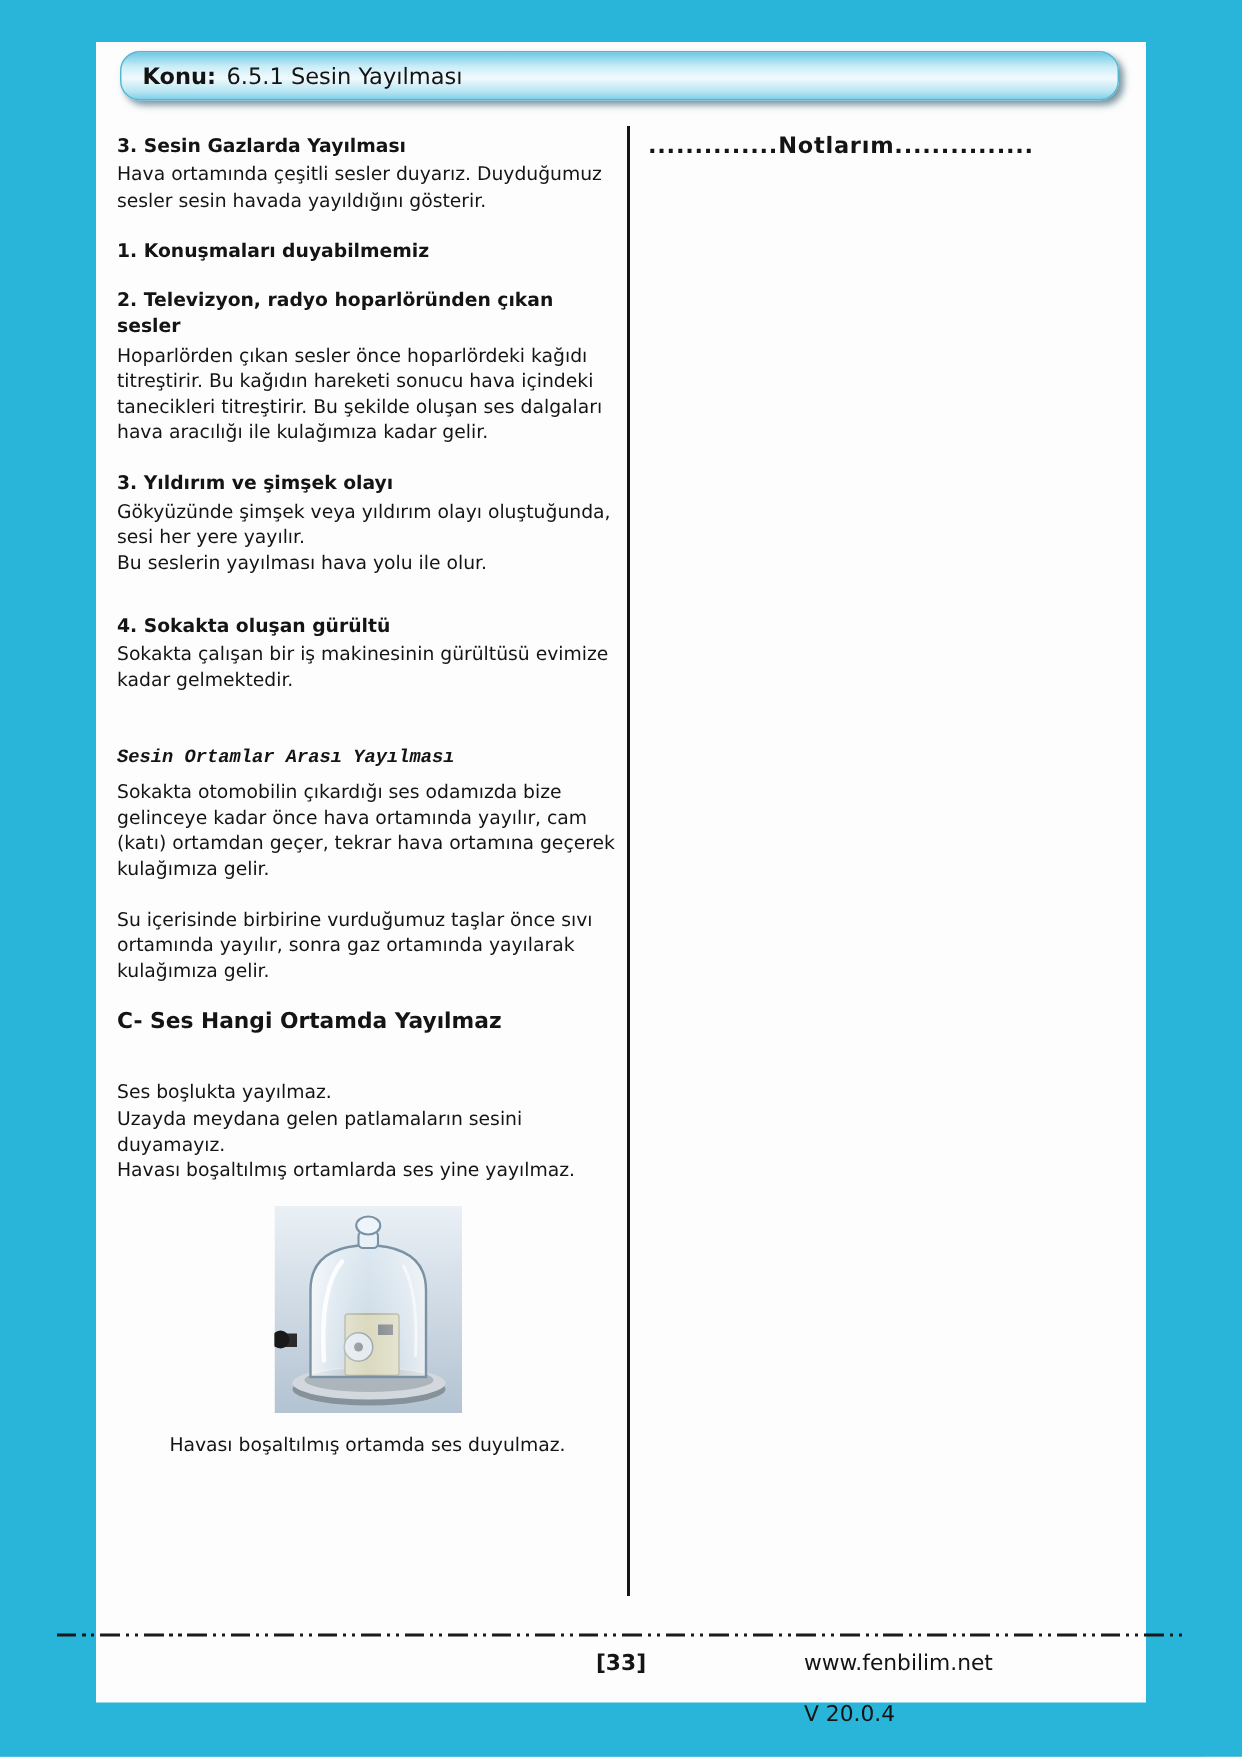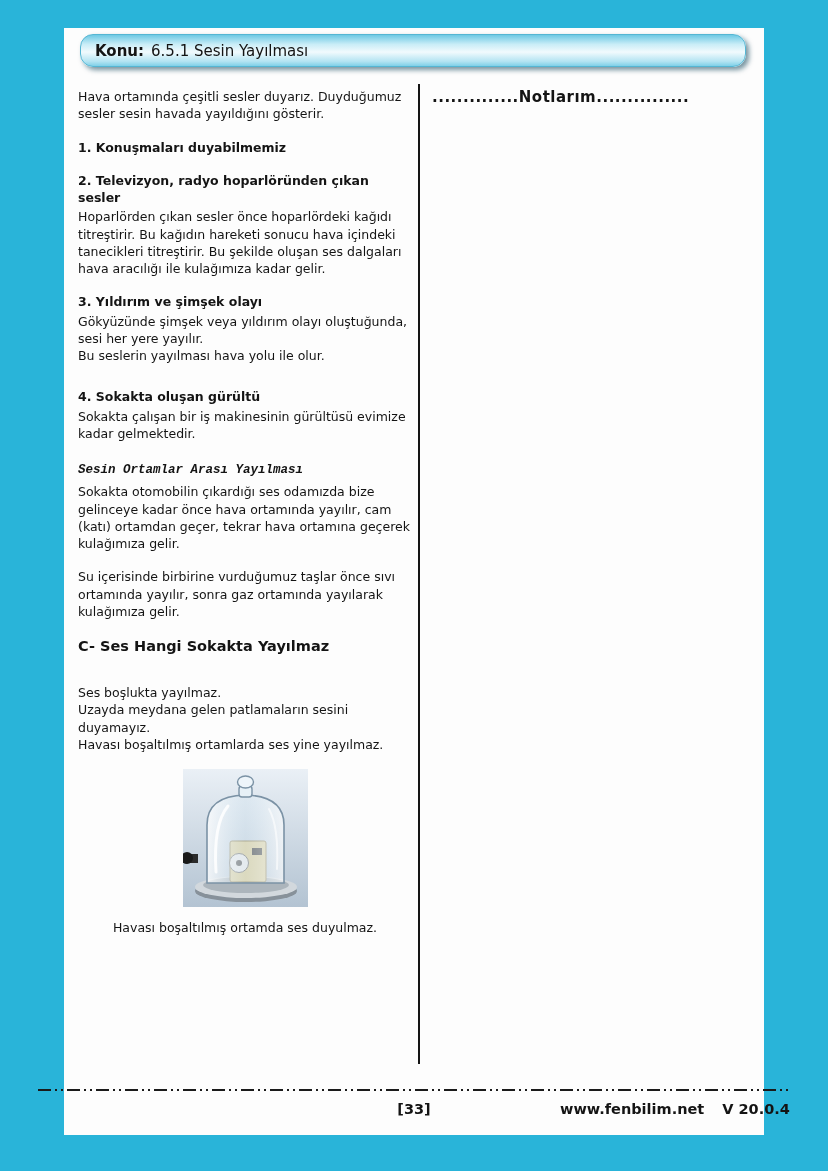--- a/index.html
+++ b/index.html
@@ -22,21 +22,21 @@
     display:flex; align-items:center; padding-left:14px;
     font-size:15px;
   }
   .topic-label { font-weight:bold; margin-right:7px; }
   .left-col {
     position:absolute; left:14px; top:60px; width:334px;
     font-size:12.5px; line-height:1.38;
   }
   .sec { margin-bottom:16px; }
   .sec.mb24 { margin-bottom:24px; }
-  .sec.mb40 { margin-bottom:20px; }
+  .sec.mb40 { margin-bottom:36px; }
   .sec-heading { font-weight:bold; margin-bottom:2px; }
   .sec-body { white-space:pre-line; }
   .medium-head { font-weight:bold; font-style:italic; margin-bottom:4px;font-family:Liberation Mono, monospace; }
   .para { margin-bottom:16px; white-space:pre-line; }
   .para.last { }
   .c-head { font-weight:bold; font-size:14.5px; margin-bottom:28px; }
   .c-body { white-space:pre-line; margin-bottom:16px; }
   .figure { width:125px; margin:4px auto 12px auto; }
   .figure svg { display:block; }
   .fig-caption { text-align:center; font-size:12.5px; }
@@ -53,38 +53,39 @@
     background:repeating-linear-gradient(90deg,
       #1a1a1a 0 13px, transparent 13px 17px,
       #1a1a1a 17px 19px, transparent 19px 23px,
       #1a1a1a 23px 25px, transparent 25px 29px);
   }
   .footer-page {
     position:absolute; left:0; top:1101px; width:828px; text-align:center;
     font-size:14.5px; font-weight:bold;
   }
   .footer-site {
-    position:absolute; left:560px; top:1101px;
-    font-size:14.5px; font-weight:bold; display:flex; gap:18px;
+    position:absolute; left:536px; top:1101px;
+    font-size:14.5px; font-weight:normal; display:flex; gap:18px;flex-direction:column;
   }
 </style>
 </head>
 <body>
 
 <div class="canvas">
   <div class="page">
 
     <div class="topic-bar">
       <span class="topic-label">Konu:</span>
       <span class="topic-title">6.5.1 Sesin Yayılması</span>
     </div>
 
     <div class="left-col">
 
       <div class="sec">
+        <div class="sec-heading">3. Sesin Gazlarda Yayılması</div>
         <div class="sec-body">Hava ortamında çeşitli sesler duyarız. Duyduğumuz sesler sesin havada yayıldığını gösterir.</div>
       </div>
 
       <div class="sec">
         <div class="sec-heading">1. Konuşmaları duyabilmemiz</div>
       </div>
 
       <div class="sec">
         <div class="sec-heading">2. Televizyon, radyo hoparlöründen çıkan sesler</div>
         <div class="sec-body">Hoparlörden çıkan sesler önce hoparlördeki kağıdı titreştirir. Bu kağıdın hareketi sonucu hava içindeki tanecikleri titreştirir. Bu şekilde oluşan ses dalgaları hava aracılığı ile kulağımıza kadar gelir.</div>
@@ -98,21 +99,21 @@
 
       <div class="sec mb40">
         <div class="sec-heading">4. Sokakta oluşan gürültü</div>
         <div class="sec-body">Sokakta çalışan bir iş makinesinin gürültüsü evimize kadar gelmektedir.</div>
       </div>
 
       <div class="medium-head">Sesin Ortamlar Arası Yayılması</div>
       <div class="para">Sokakta otomobilin çıkardığı ses odamızda bize gelinceye kadar önce hava ortamında yayılır, cam (katı) ortamdan geçer, tekrar hava ortamına geçerek kulağımıza gelir.</div>
       <div class="para last">Su içerisinde birbirine vurduğumuz taşlar önce sıvı ortamında yayılır, sonra gaz ortamında yayılarak kulağımıza gelir.</div>
 
-      <div class="c-head">C- Ses Hangi Sokakta Yayılmaz</div>
+      <div class="c-head">C- Ses Hangi Ortamda Yayılmaz</div>
       <div class="c-body">Ses boşlukta yayılmaz.
 Uzayda meydana gelen patlamaların sesini duyamayız.
 Havası boşaltılmış ortamlarda ses yine yayılmaz.</div>
 
       <div class="figure">
         <svg viewBox="0 0 125 138" width="125" height="138">
           <defs>
             <linearGradient id="bgGrad" x1="0" y1="0" x2="0" y2="1">
               <stop offset="0" stop-color="#eaf0f6"></stop>
               <stop offset="1" stop-color="#b3c3d2"></stop>

